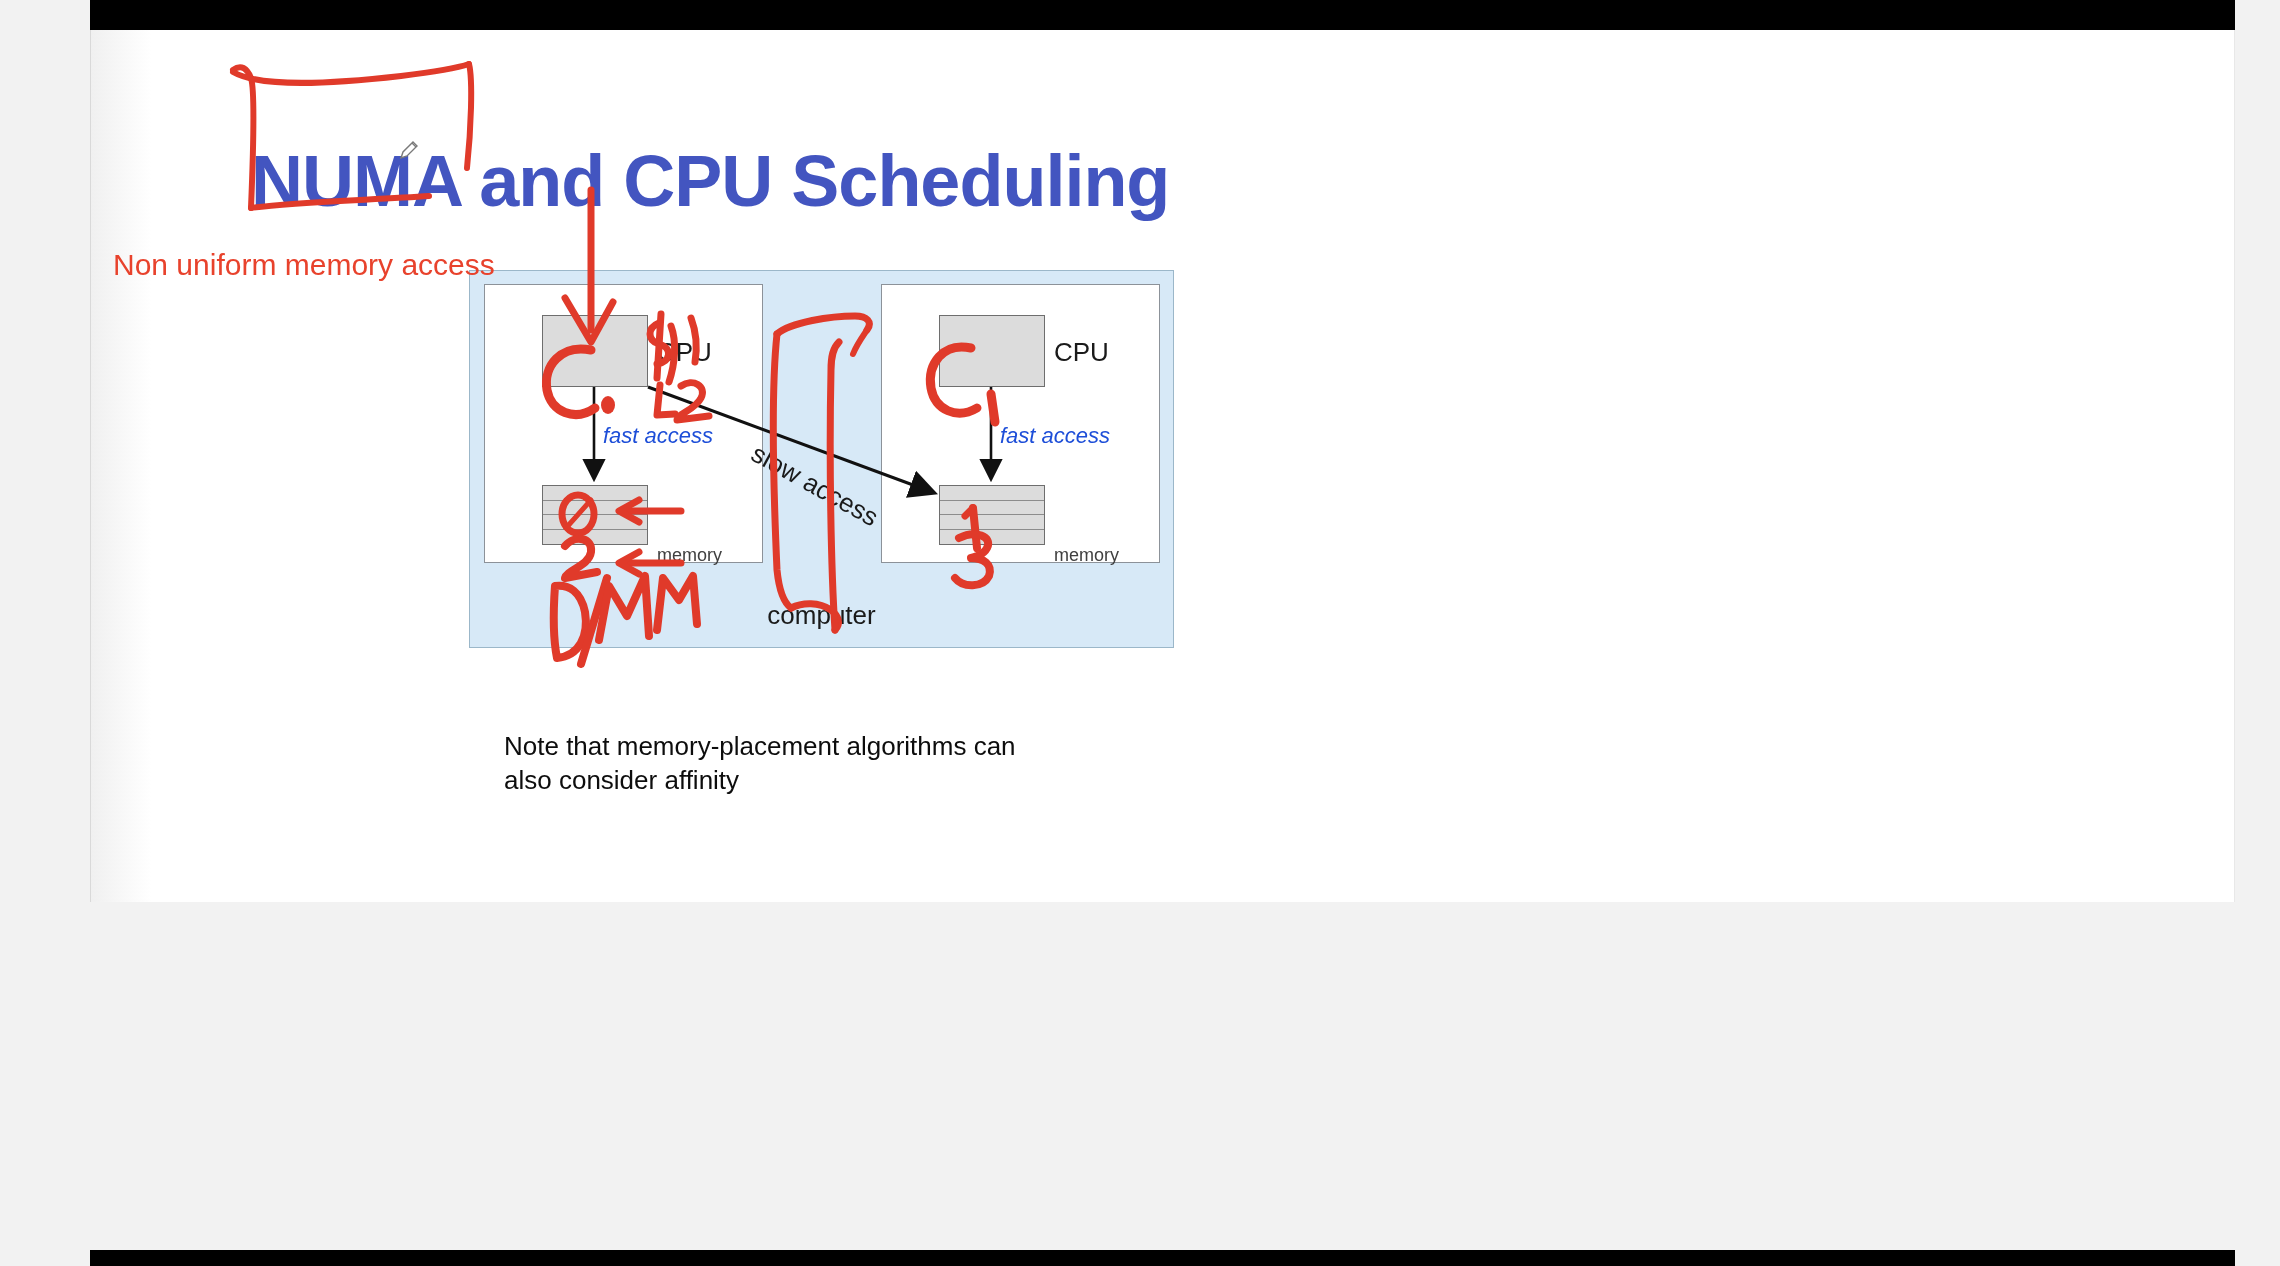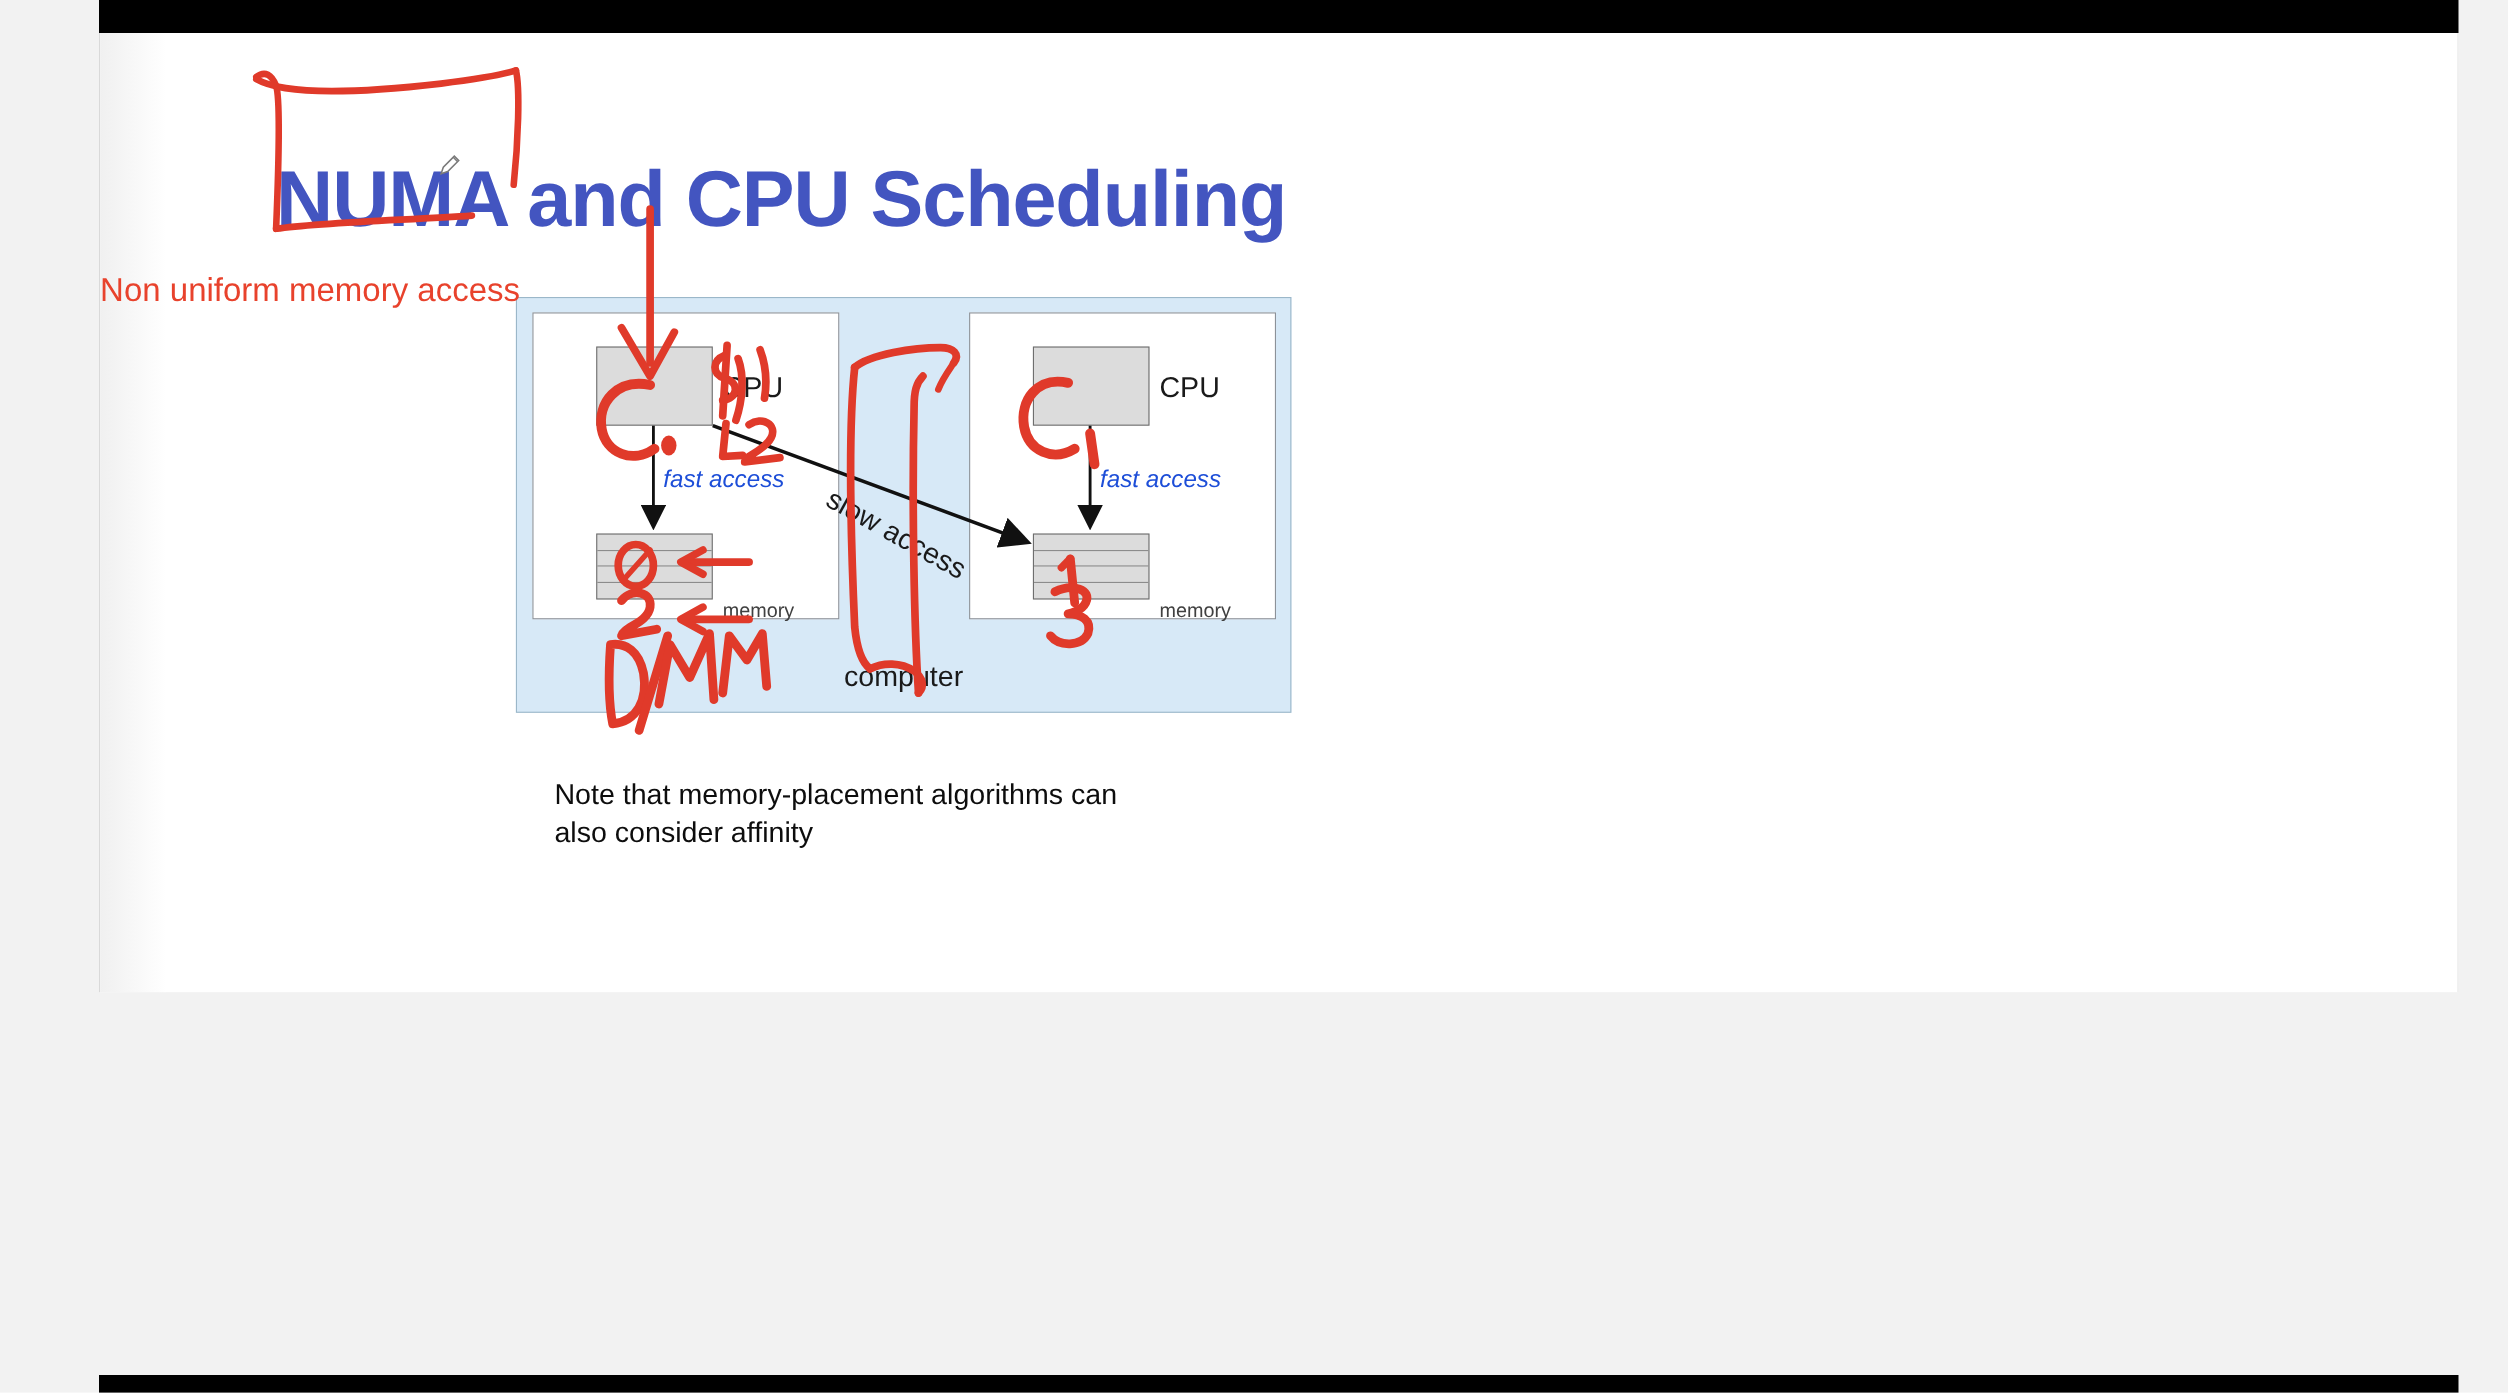--- a/index.html
+++ b/index.html
@@ -83,21 +83,21 @@
     left: 306px;
     top: 108px;
     width: 24px;
     height: 24px;
     z-index: 8;
   }
 
   
   .red-note {
     position: absolute;
-    left: 0;
+    left: 22px;
     top: 218px;
     font-size: 30px;
     color: #e8422c;
     white-space: nowrap;
     z-index: 5;
   }
 
   
   .diagram {
     position: absolute;
@@ -218,21 +218,21 @@
     width: 2145px; height: 1220px;
     z-index: 7;
     pointer-events: none;
     overflow: visible;
   }
 
   
   .note {
     position: absolute;
     left: 413px;
-    top: 676px;
+    top: 700px;
     width: 560px;
     font-size: 26px;
     line-height: 1.3;
     color: #0d0d0d;
     font-family: "Liberation Sans", sans-serif;
     z-index: 4;
   }
 
   .page-number {
     position: absolute;

